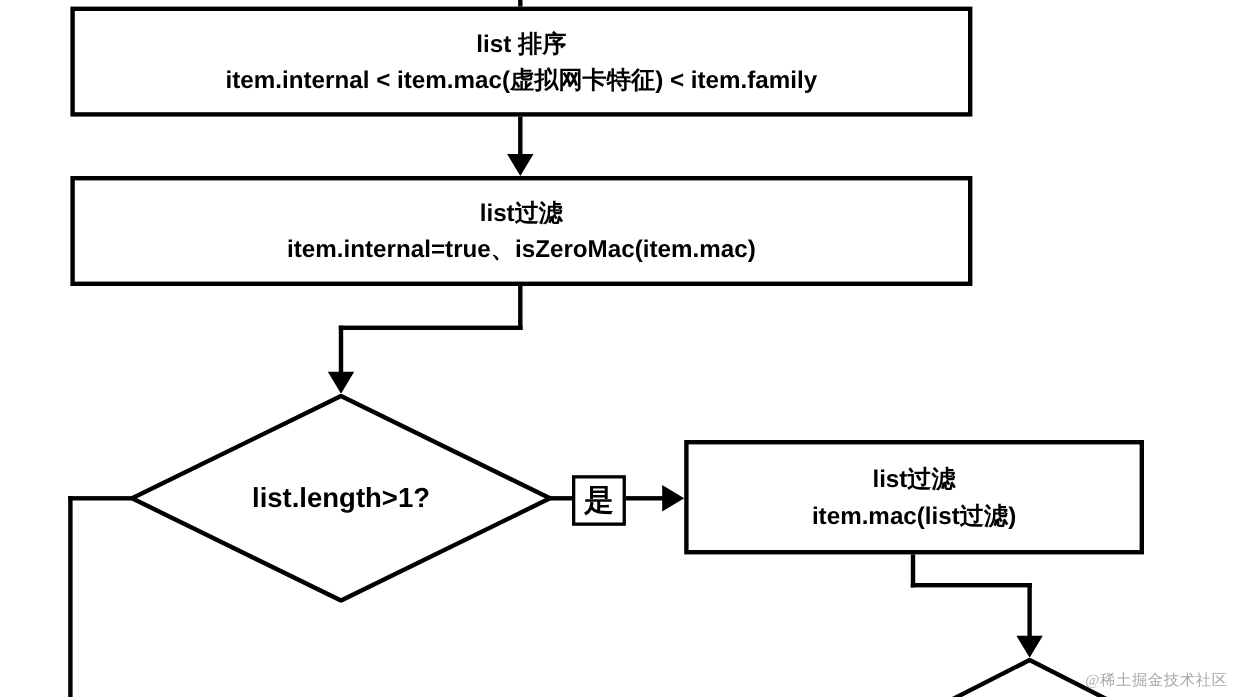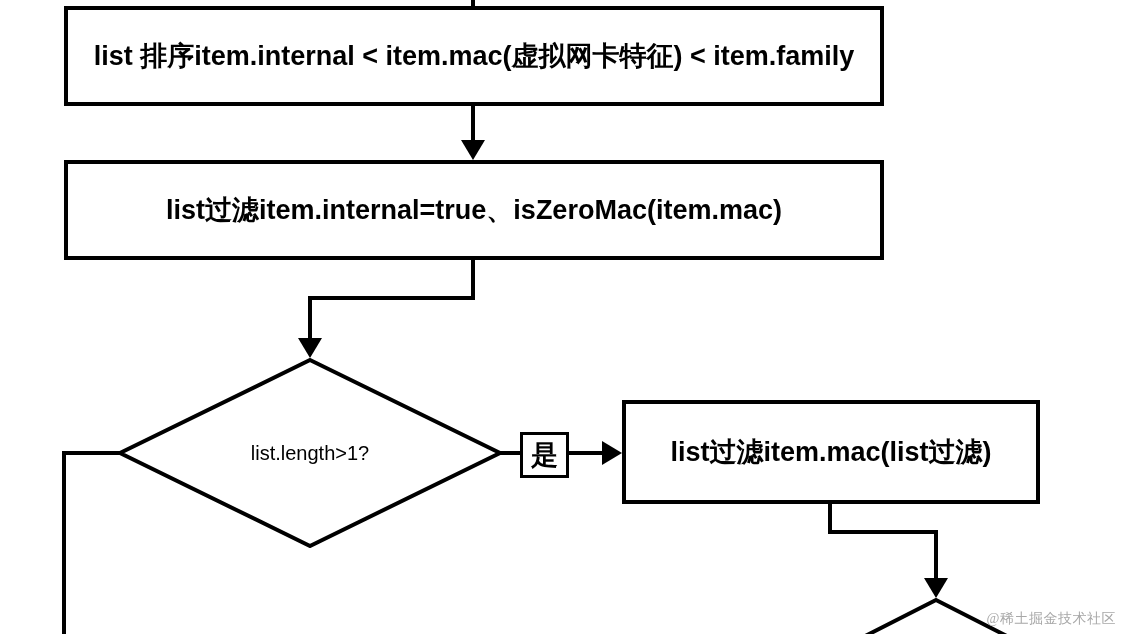--- a/index.html
+++ b/index.html
@@ -9,43 +9,43 @@
     position: relative;
     background: #fff;
     font-family: "Microsoft YaHei", "SimHei", Arial, sans-serif;
     overflow: hidden;
   }
   .box {
     position: absolute;
     border: 4px solid #000;
     background: #fff;
     display: flex;
-    flex-direction: row;
+    flex-direction: column;
     align-items: center;
     justify-content: center;
     text-align: center;
     font-weight: 700;
-    font-size: 27px;
+    font-size: 22px;
     line-height: 1.5;
     color: #000;
   }
   .diamond {
     position: absolute;
     background: #fff;
   }
   .diamond svg { position: absolute; top: 0; left: 0; }
   .diamond-label {
     position: absolute;
     width: 100%;
     height: 100%;
     display: flex;
     align-items: center;
     justify-content: center;
-    font-weight: 400;
-    font-size: 20px;
+    font-weight: 700;
+    font-size: 25px;
     color: #000;
   }
   .arrow-head {
     position: absolute;
     width: 0;
     height: 0;
   }
   .arrow-down {
     border-left: 12px solid transparent;
     border-right: 12px solid transparent;

